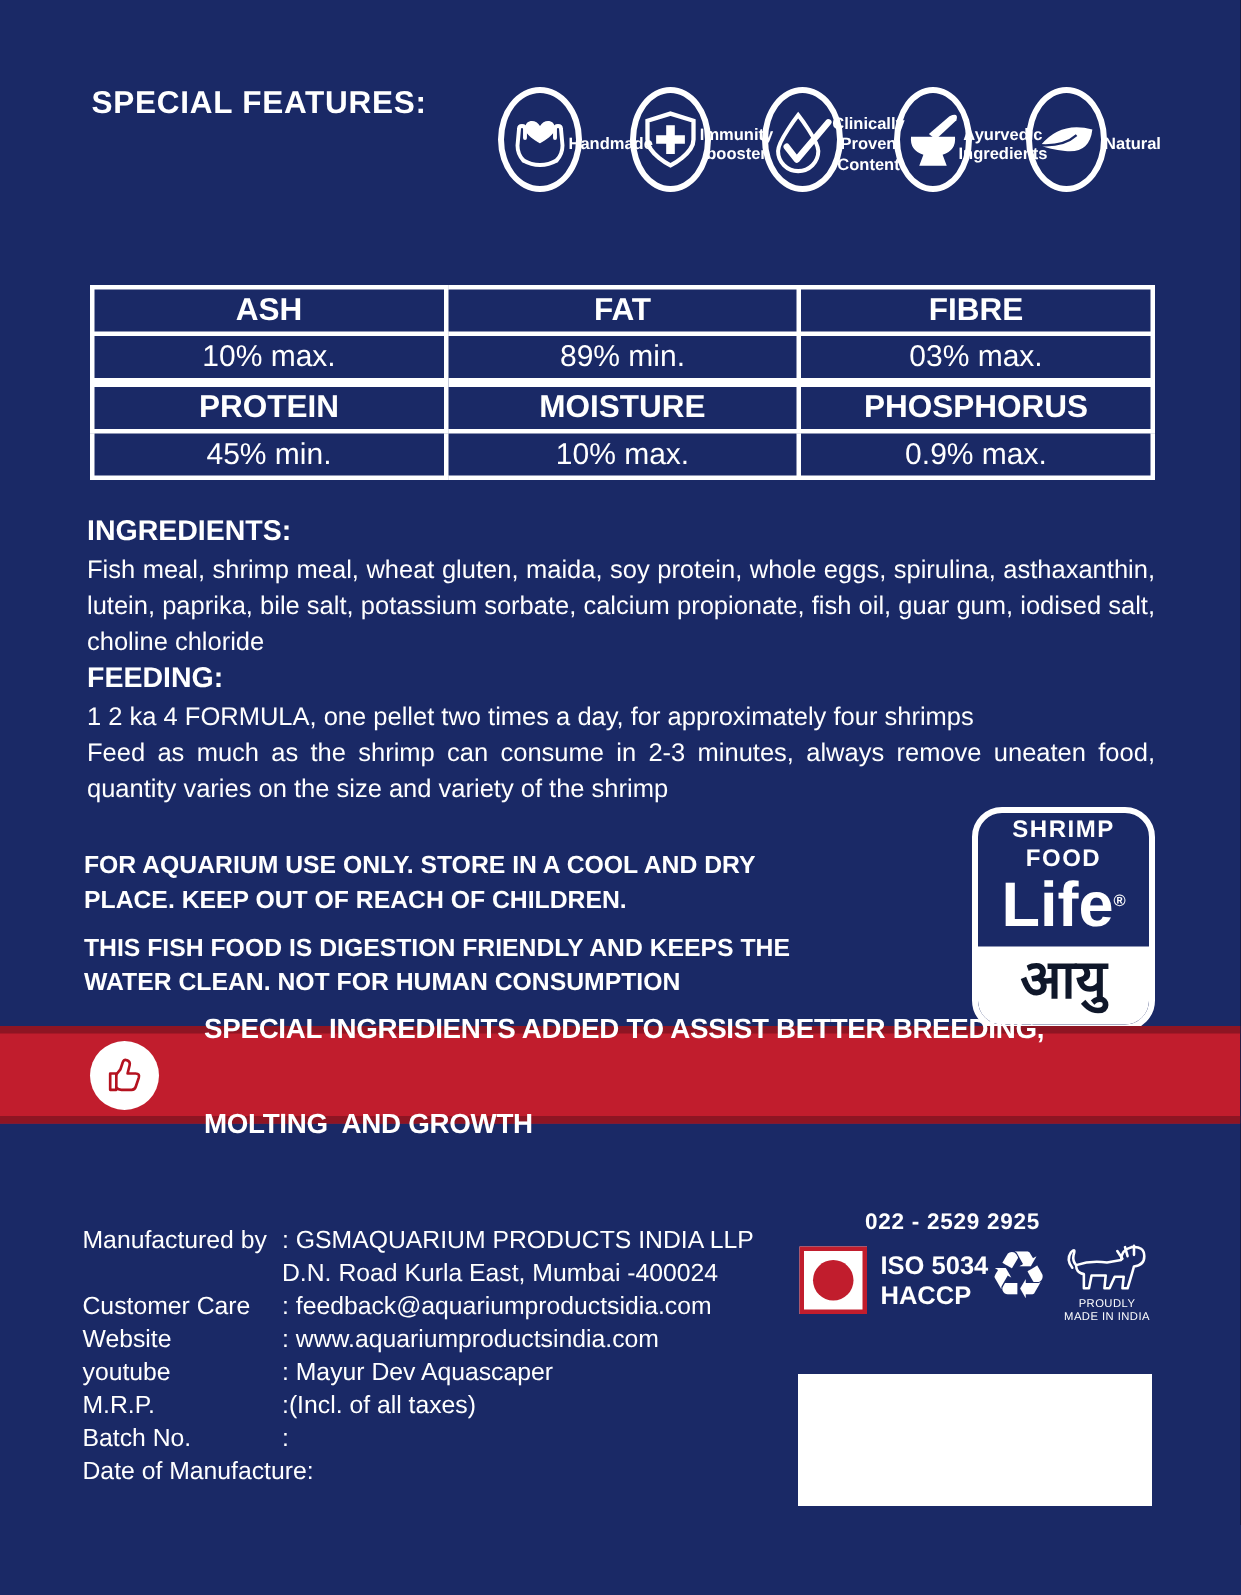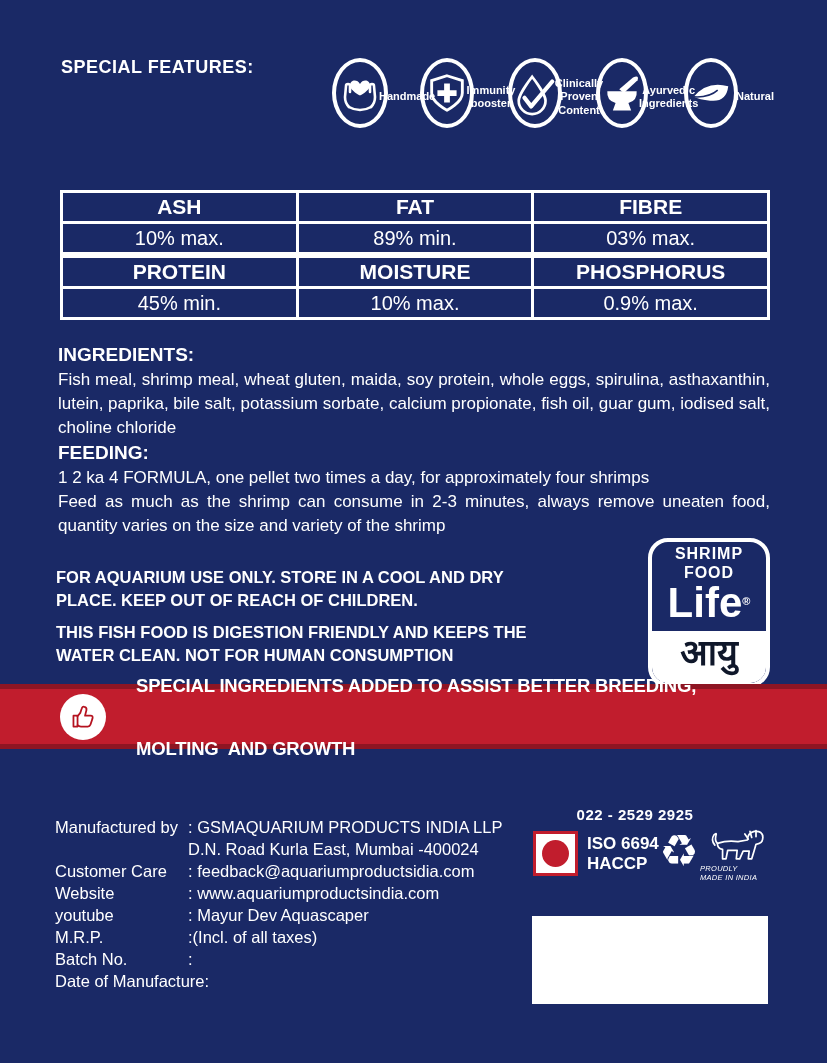--- a/index.html
+++ b/index.html
@@ -2,21 +2,21 @@
 <html><head>
 <meta charset="utf-8">
 <style>
   html,body{margin:0;padding:0;background:#0e1430;}
   #label{
     position:relative;width:827px;height:1063px;overflow:hidden;
     background:#1a2966;color:#ffffff;
     font-family:"Liberation Sans","DejaVu Sans",sans-serif;
   }
   
-  .title{position:absolute;left:61px;top:57px;font-size:18px;font-weight:bold;letter-spacing:.5px;}
+  .title{position:absolute;left:61px;top:57px;font-size:21px;font-weight:bold;letter-spacing:.5px;}
   
   .features{position:absolute;left:332px;top:58px;display:flex;}
   .feature{width:88px;display:flex;flex-direction:row;align-items:center;}
   .feature-circle{width:70px;height:70px;border:4px solid #fff;border-radius:50%;
     display:flex;align-items:center;justify-content:center;box-sizing:border-box;}
   .feature-label{width:106px;margin:8px -9px 0;text-align:center;font-size:11px;font-weight:bold;line-height:1.2;}
   
   .analysis{position:absolute;left:60px;top:190px;width:710px;border-collapse:collapse;table-layout:fixed;}
   .analysis td{border:3px solid #fff;text-align:center;height:28px;padding:0;margin-top:40px;}
   .analysis tr.hdr td{font-weight:bold;font-size:21px;}
@@ -55,21 +55,21 @@
   .c-label{display:inline-block;min-width:133px;}
   
   .phone{position:absolute;left:545px;top:806px;width:180px;text-align:center;
     font-size:15px;font-weight:bold;letter-spacing:.5px;}
   .nv-mark{position:absolute;left:533px;top:831px;width:45px;height:45px;box-sizing:border-box;
     background:#fff;border:3px solid #c11d2d;display:flex;align-items:center;justify-content:center;}
   .nv-circle{width:27px;height:27px;border-radius:50%;background:#c11d2d;}
   .iso-text{position:absolute;left:587px;top:834px;font-size:17px;font-weight:bold;line-height:20px;}
   .recycle{position:absolute;left:652px;top:824px;width:54px;text-align:center;
     font-size:44px;line-height:54px;color:#fff;font-family:"DejaVu Sans",sans-serif;}
-  .lion-wrap{position:absolute;left:700px;top:828px;width:76px;text-align:left;font-style:italic;}
+  .lion-wrap{position:absolute;left:700px;top:828px;width:76px;text-align:center;}
   .made-in{font-size:7.5px;line-height:9px;letter-spacing:.3px;}
   .white-box{position:absolute;left:532px;top:916px;width:236px;height:88px;background:#fff;}
   svg{display:block;}
 </style>
 </head>
 <body>
 
 <div id="label">
 
   <div class="title">SPECIAL FEATURES:</div>
@@ -207,21 +207,21 @@
     <div class="c-row"><span class="c-label">Date of Manufacture</span><span>:</span></div>
   </div>
 
   <div class="phone">022 - 2529 2925</div>
 
   <div class="nv-mark">
     <div class="nv-circle"></div>
   </div>
 
   <div class="iso-text">
-    <div>ISO 6694</div>
+    <div>ISO 5034</div>
     <div>HACCP</div>
   </div>
 
   <div class="recycle">♻</div>
 
   <div class="lion-wrap">
     <div>
       <svg viewBox="0 0 70 42" width="64" height="36" style="margin:0 auto;">
         <g fill="none" stroke="#fff" stroke-width="2" stroke-linejoin="round" stroke-linecap="round">
           <path d="M8 20 Q3 14 7 8 Q11 4 9 10 Q8 15 11 18"></path>

